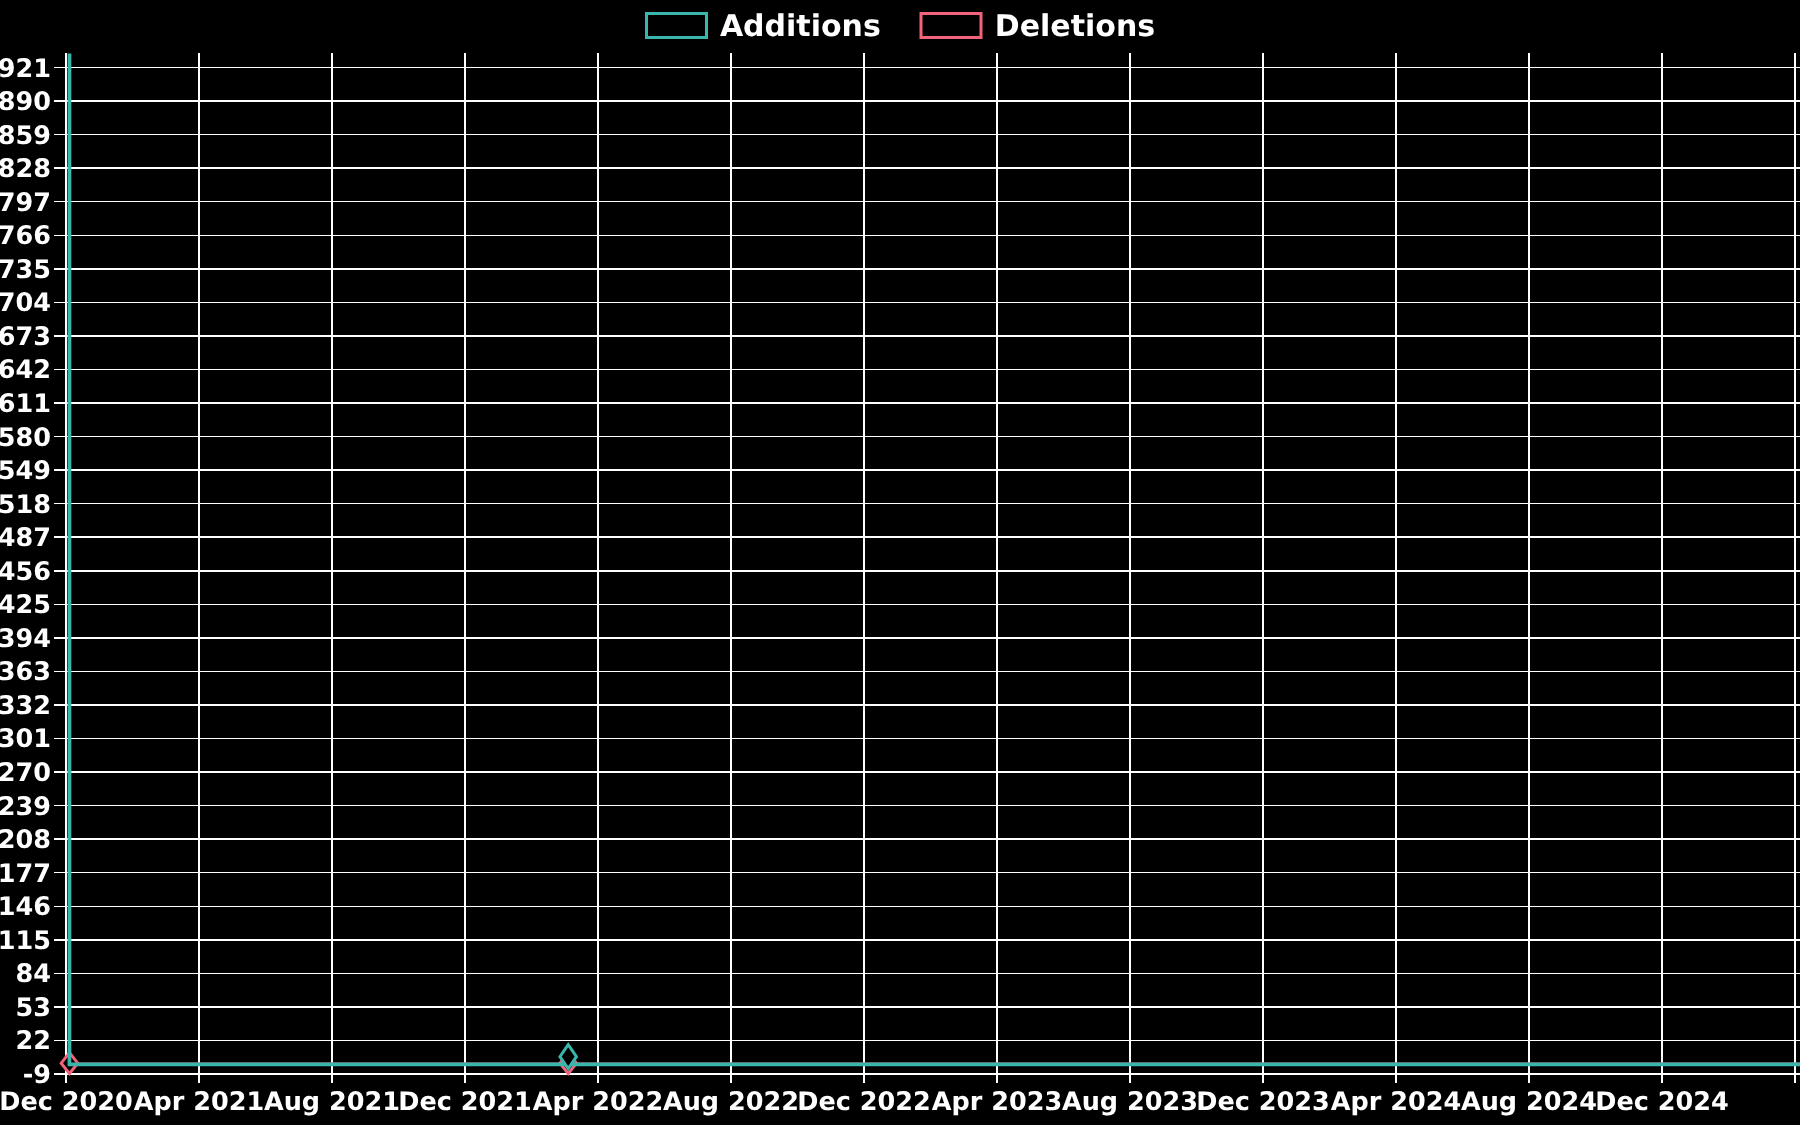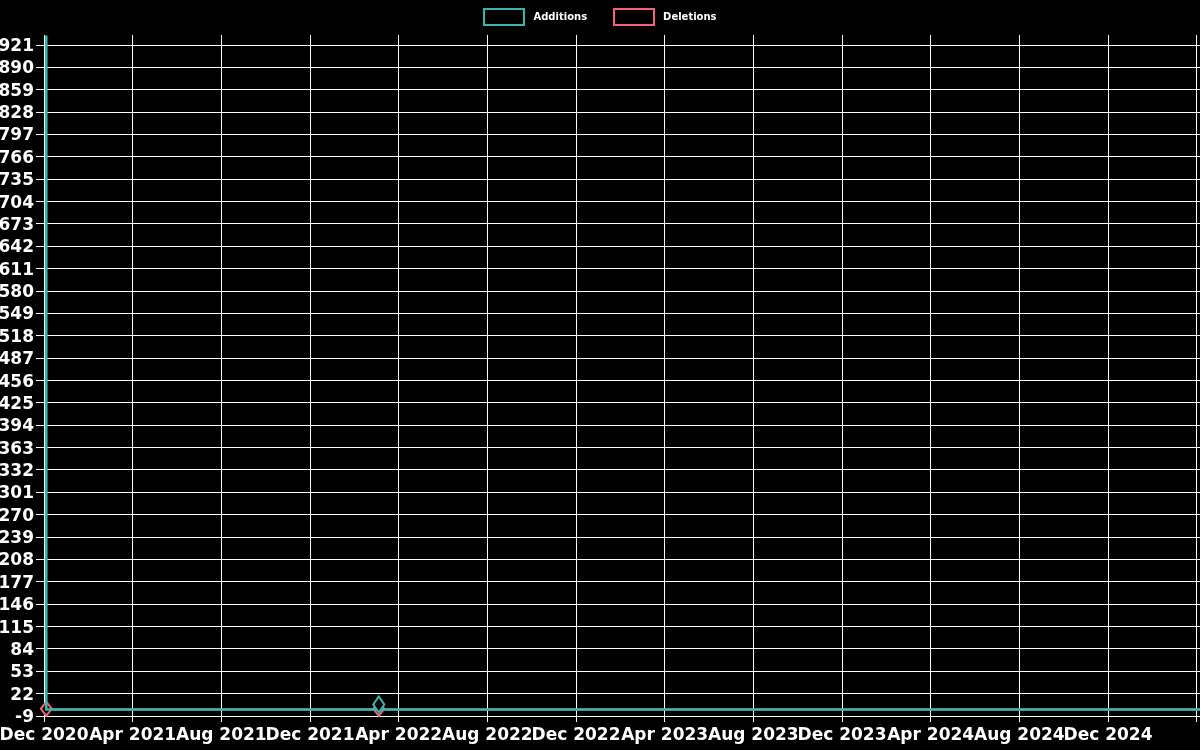--- a/index.html
+++ b/index.html
@@ -32,21 +32,21 @@
     gap: 8px;
   }
   .swatch {
     width: 42px; height: 18px;
     border: 2px solid #fff;
     background: transparent;
     display: inline-block;
   }
   .legend-label {
     color: #fff;
-    font-size: 10px;
+    font-size: 20px;
     font-weight: bold;
     line-height: 18px;
   }
 </style>
 </head>
 <body style="background: rgb(0, 0, 0);">
 
 <svg id="plot" viewBox="0 0 1200 750" xmlns="http://www.w3.org/2000/svg">
     <line x1="36" y1="45" x2="1200" y2="45" stroke="#ffffff" stroke-width="1" shape-rendering="crispEdges"></line>
     <text x="34" y="51" fill="#ffffff" text-anchor="end" font-size="17px" font-weight="bold" font-family="DejaVu Sans, sans-serif">921</text>

